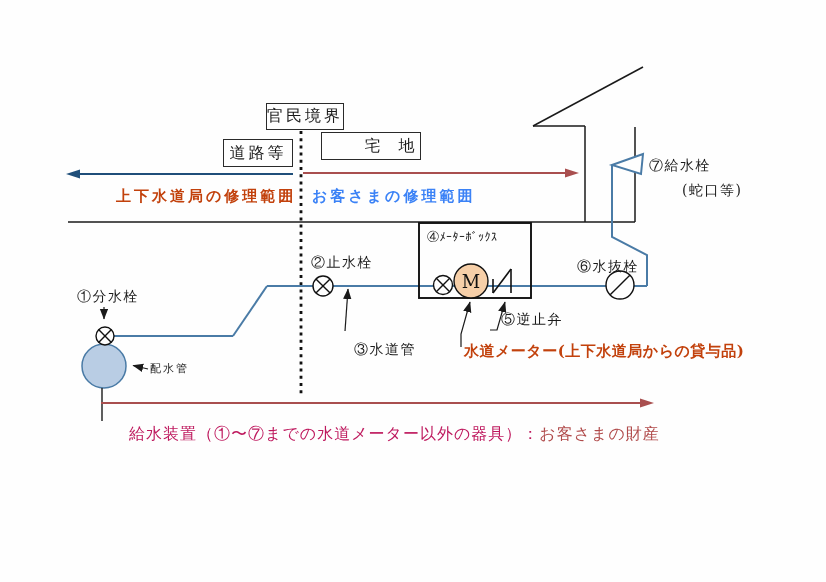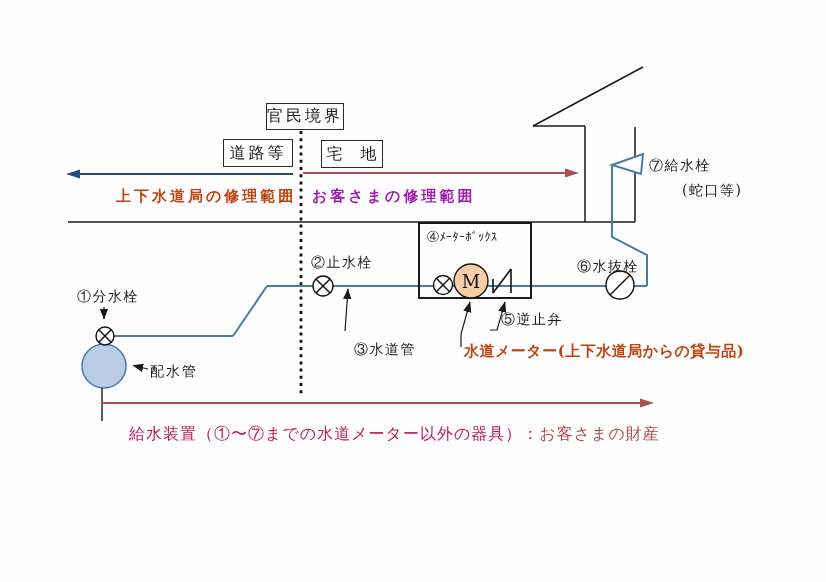--- a/index.html
+++ b/index.html
@@ -8,21 +8,21 @@
     font-family:"DejaVu Serif","Liberation Serif",serif;color:#1a1a1a;overflow:hidden;
   }
   #diagram-svg{position:absolute;left:0;top:0;}
   .lbl{position:absolute;white-space:nowrap;font-size:14px;letter-spacing:1.5px;line-height:1.15;}
   .boxlbl{
     position:absolute;display:flex;align-items:center;justify-content:center;
     border:1.4px solid #2a2a2a;background:#fefefe;font-size:16px;letter-spacing:3px;
     white-space:nowrap;
   }
   .navy{color:#c2410c;font-weight:600;}
-  .red{color:#a21caf;font-weight:600;}
+  .red{color:#3b82f6;font-weight:600;}
   .range{font-size:15px;letter-spacing:3px;}
   .small{font-size:12px;letter-spacing:0.5px;}
   .note{font-size:15px;letter-spacing:0.5px;}
   .bottom{font-size:16px;letter-spacing:1px;font-weight:500;}
   .bottom .black-part{color:#be185d;}
   .bottom .red-part{color:#b04a4a;}
 </style>
 </head>
 <body>
 
@@ -111,34 +111,34 @@
       <line x1="104" y1="307" x2="104" y2="319" marker-end="url(#mk)"></line>
       <line x1="345" y1="331" x2="348" y2="289" marker-end="url(#mk)"></line>
       <polyline points="490,330 497,330 505,302" marker-end="url(#mk)"></polyline>
       <polyline points="461,347 461,334 470,302" marker-end="url(#mk)"></polyline>
       <line x1="148" y1="369" x2="133" y2="365.5" marker-end="url(#mk)"></line>
     </g>
   </svg>
 
   <div class="boxlbl" style="left:266px;top:103px;width:76px;height:25px;">官民境界</div>
   <div class="boxlbl" style="left:223px;top:139px;width:68px;height:26px;">道路等</div>
-  <div class="boxlbl" style="left:321px;top:140px;width:60px;height:26px;letter-spacing:1px;">宅　地</div>
+  <div class="boxlbl" style="left:321px;top:132px;width:60px;height:26px;letter-spacing:1px;padding-left:38px;">宅　地</div>
 
   <div class="lbl range navy" style="left:116px;top:188px;">上下水道局の修理範囲</div>
   <div class="lbl range red" style="left:312px;top:188px;">お客さまの修理範囲</div>
 
   <div class="lbl" style="left:77px;top:288px;">①分水栓</div>
   <div class="lbl" style="left:311px;top:254px;">②止水栓</div>
   <div class="lbl" style="left:354px;top:334px;margin-top:7px;">③水道管</div>
   <div class="lbl small" style="left:427px;top:231px;">④ﾒｰﾀｰﾎﾞｯｸｽ</div>
   <div class="lbl" style="left:501px;top:311px;">⑤逆止弁</div>
   <div class="lbl" style="left:577px;top:258px;">⑥水抜栓</div>
   <div class="lbl" style="left:649px;top:157px;">⑦給水栓</div>
   <div class="lbl" style="left:646px;top:182px;margin-left:36px;">(蛇口等)</div>
-  <div class="lbl" style="left:150px;top:363px;letter-spacing:2px;font-size:14px;">配水管</div>
+  <div class="lbl" style="left:150px;top:363px;letter-spacing:2px;font-size:11px;">配水管</div>
 
   <div class="lbl note navy" style="left:464px;top:343px;">水道メーター(上下水道局からの貸与品)</div>
 
   <div class="lbl bottom" style="left:129px;top:425px;">
     <span class="black-part">給水装置（①〜⑦までの水道メーター以外の器具）：</span><span class="red-part">お客さまの財産</span>
   </div>
 
 </div>
 
 </body></html>

